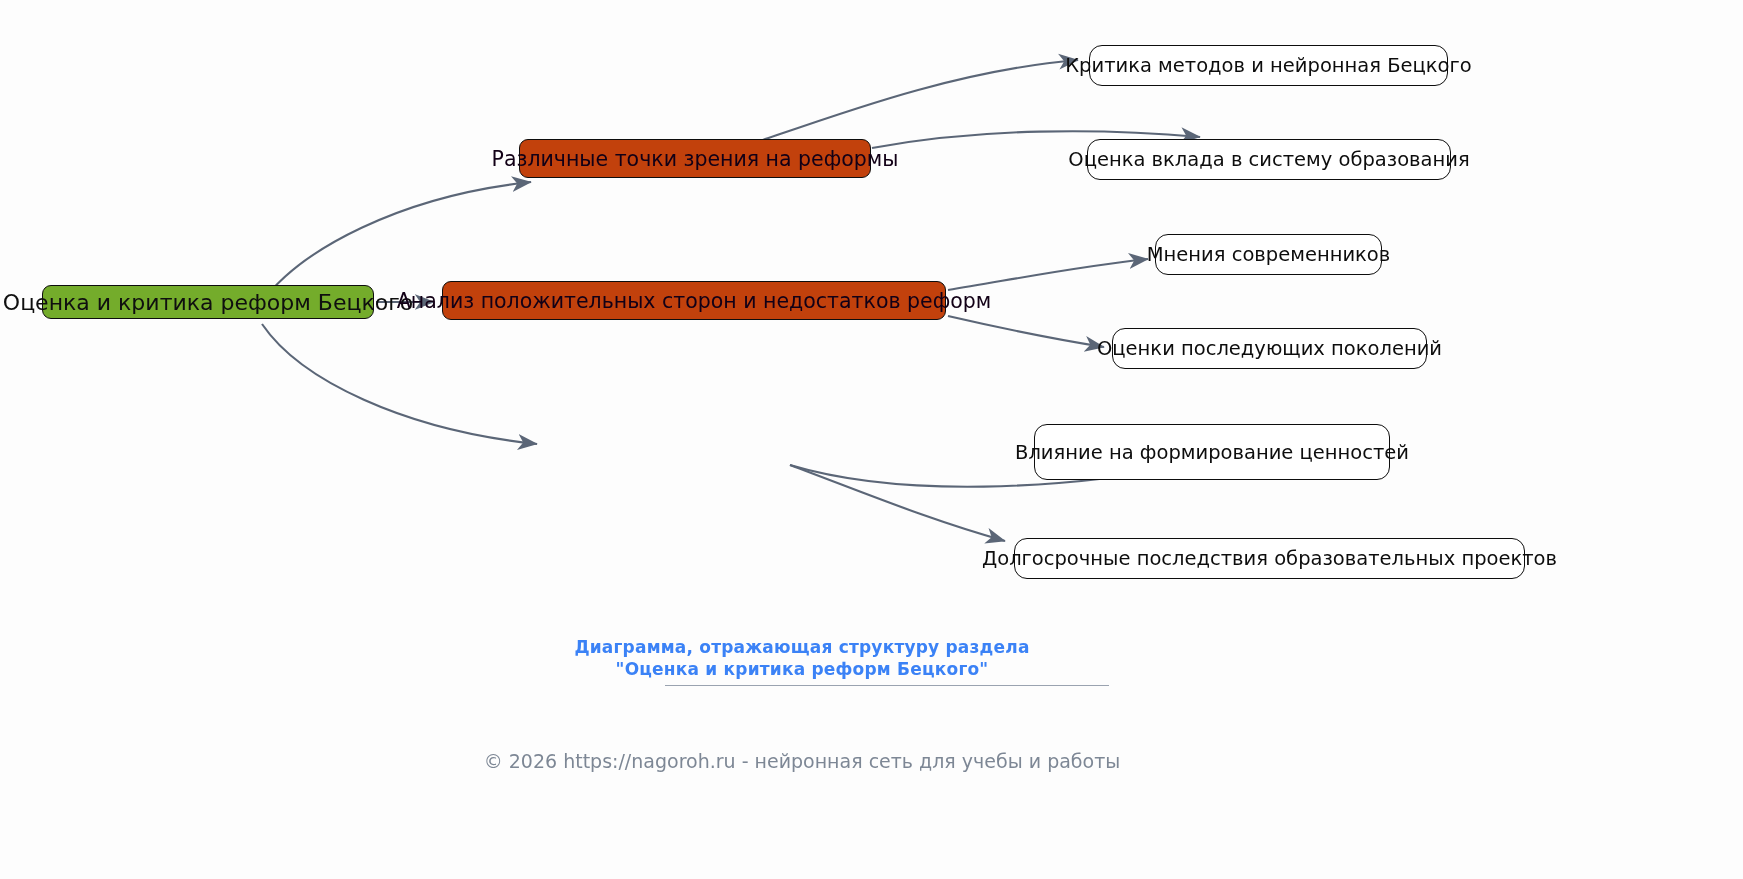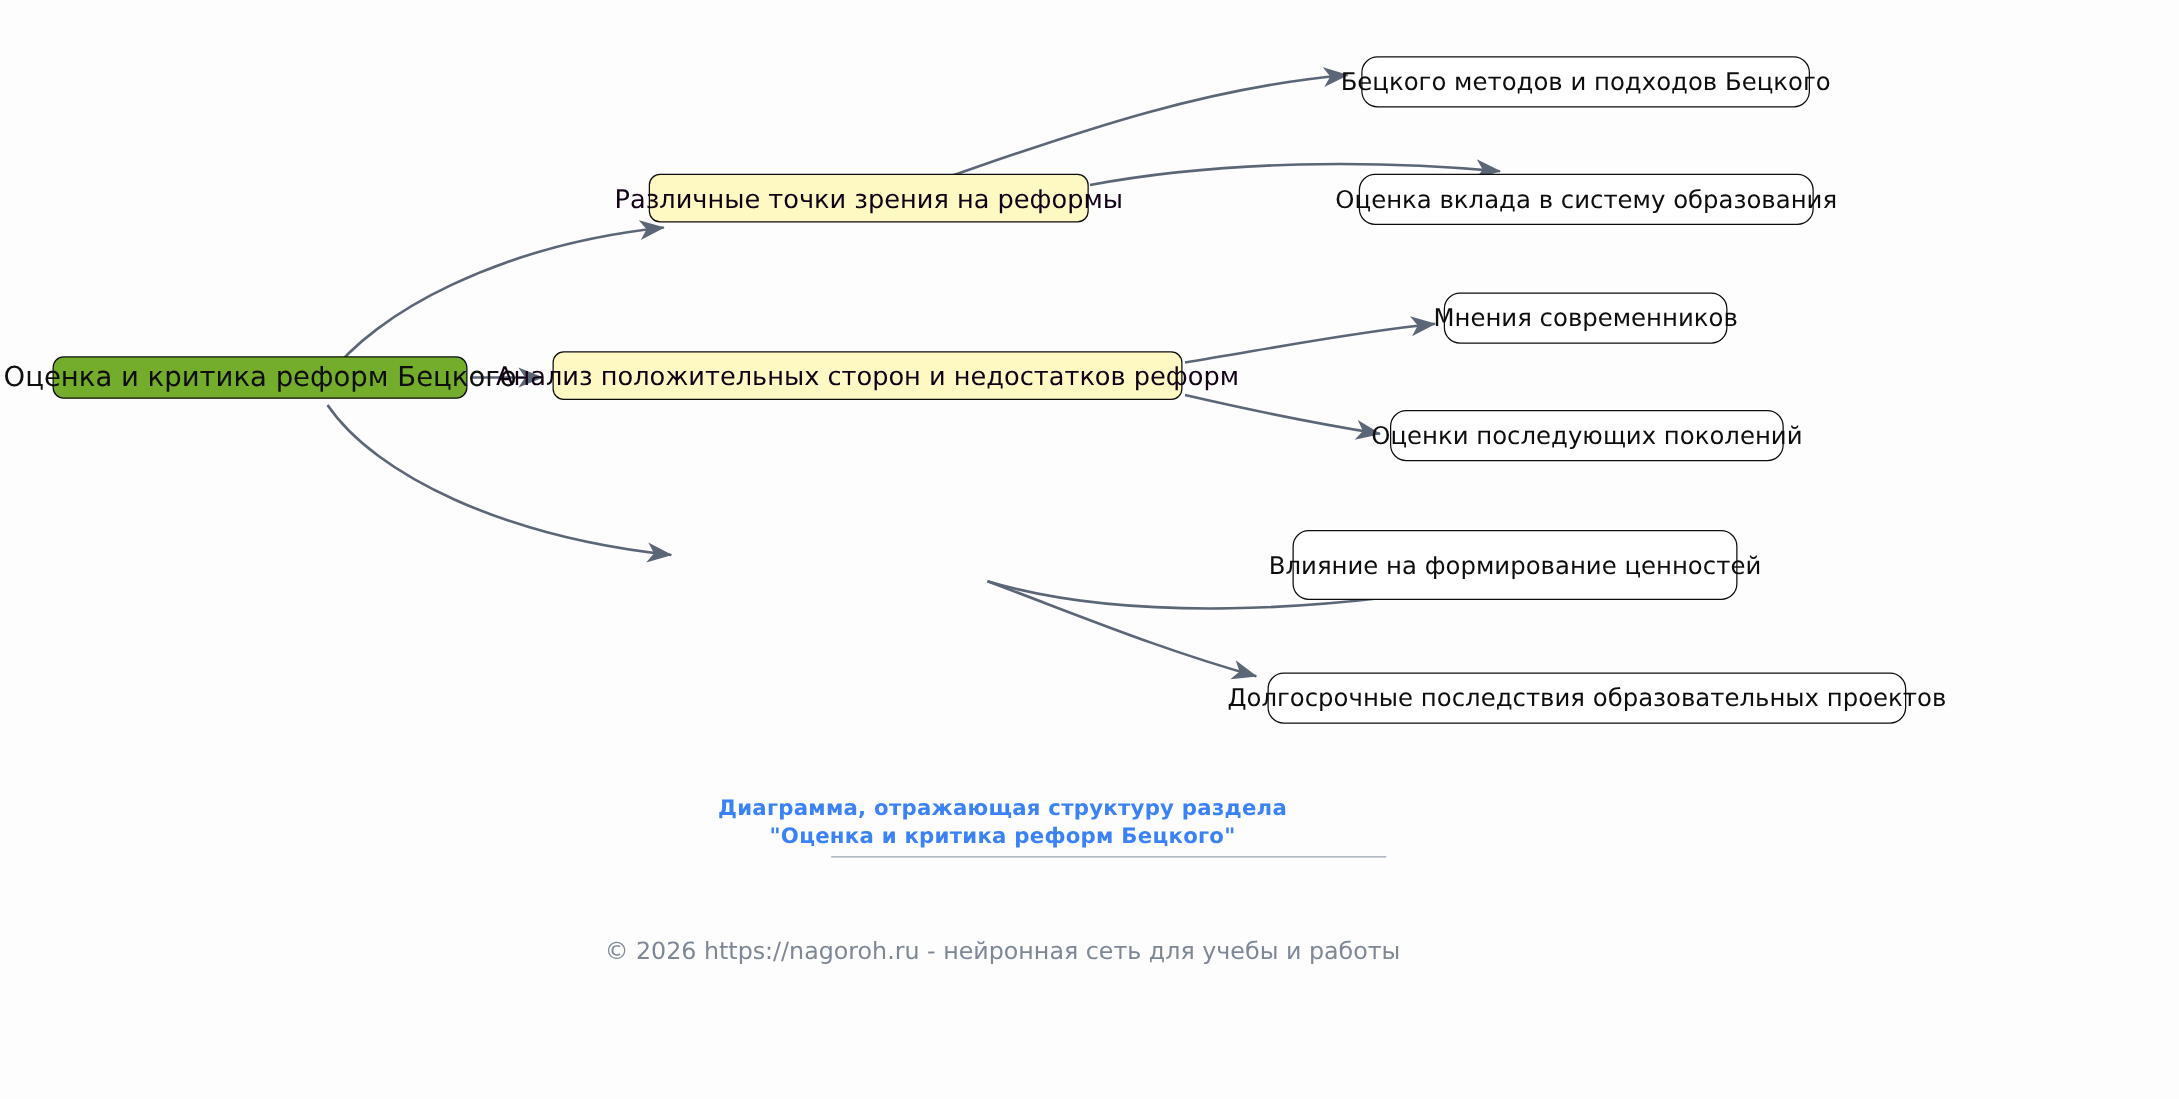--- a/index.html
+++ b/index.html
@@ -30,21 +30,21 @@
     border: 1.6px solid #0d0d0d;
     z-index: 3;
   }
   .node-root {
     background: #74ac2b;
     color: #0f0f0f;
     border-radius: 9px;
     font-size: 22px;
   }
   .node-branch {
-    background: #fef9c3;
+    background: #c2410c;
     color: #120016;
     border-radius: 9px;
     font-size: 20.5px;
   }
   .node-leaf {
     background: #ffffff;
     color: #0d0d0d;
     border-radius: 13px;
     font-size: 19.5px;
   }
@@ -106,21 +106,21 @@
   <div class="node node-branch" style="left:519px; top:139px; width:352px; height:39px;">
     <span>Различные точки зрения на реформы</span>
   </div>
 
   <div class="node node-branch" style="left:442px; top:281px; width:504px; height:39px;">
     <span>Анализ положительных сторон и недостатков реформ</span>
   </div>
 
 
   <div class="node node-leaf" style="left:1089px; top:45px; width:359px; height:41px;">
-    <span>Бецкого методов и подходов Бецкого</span>
+    <span>Критика методов и нейронная Бецкого</span>
   </div>
 
   <div class="node node-leaf" style="left:1087px; top:139px; width:364px; height:41px;">
     <span>Оценка вклада в систему образования</span>
   </div>
 
   <div class="node node-leaf" style="left:1155px; top:234px; width:227px; height:41px;">
     <span>Мнения современников</span>
   </div>
 

